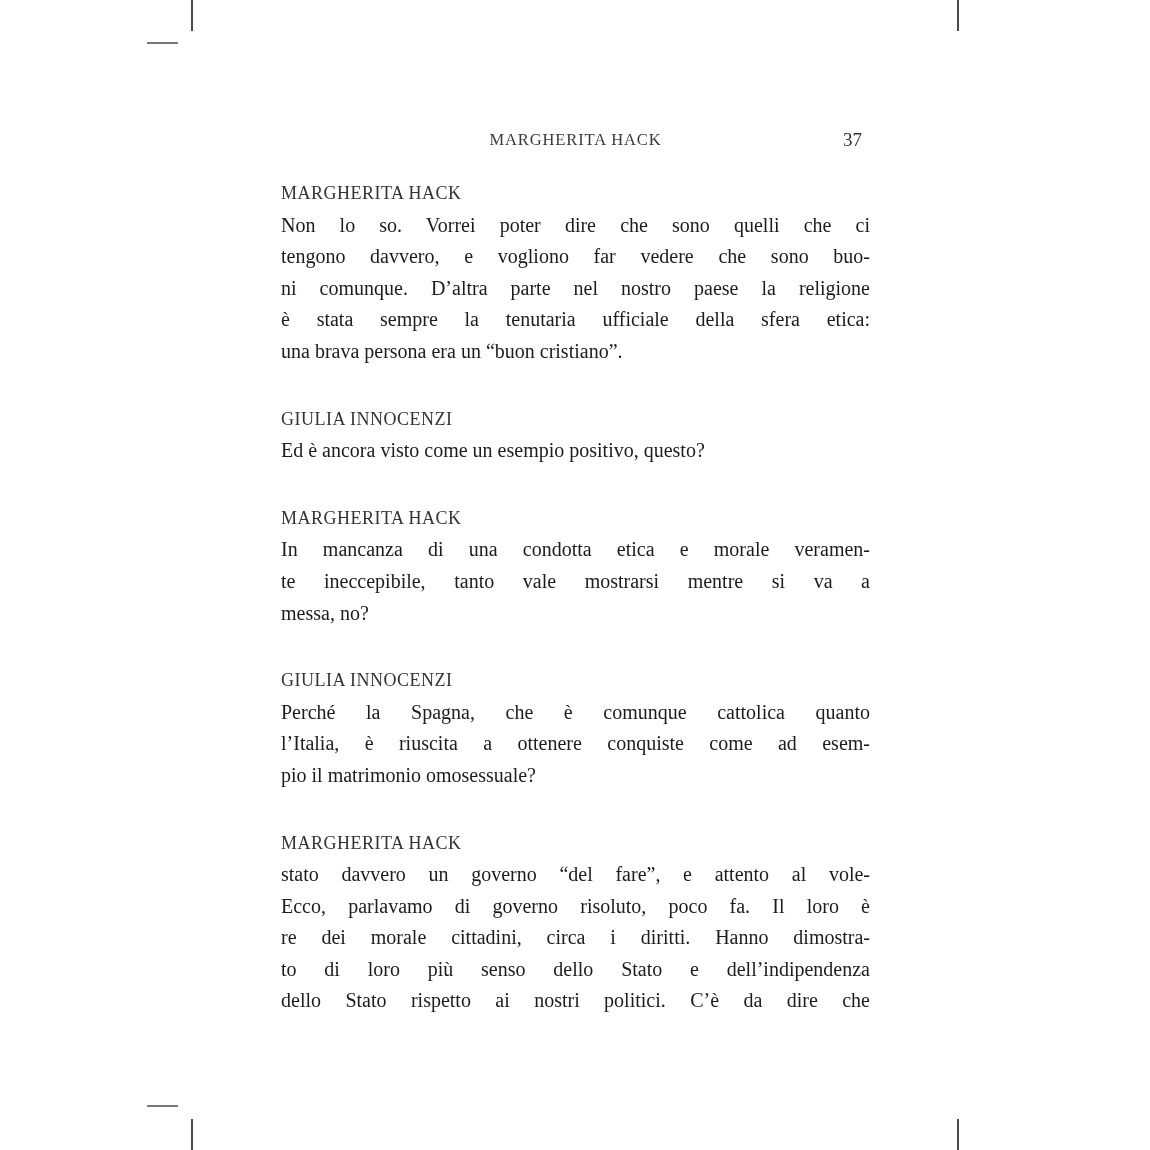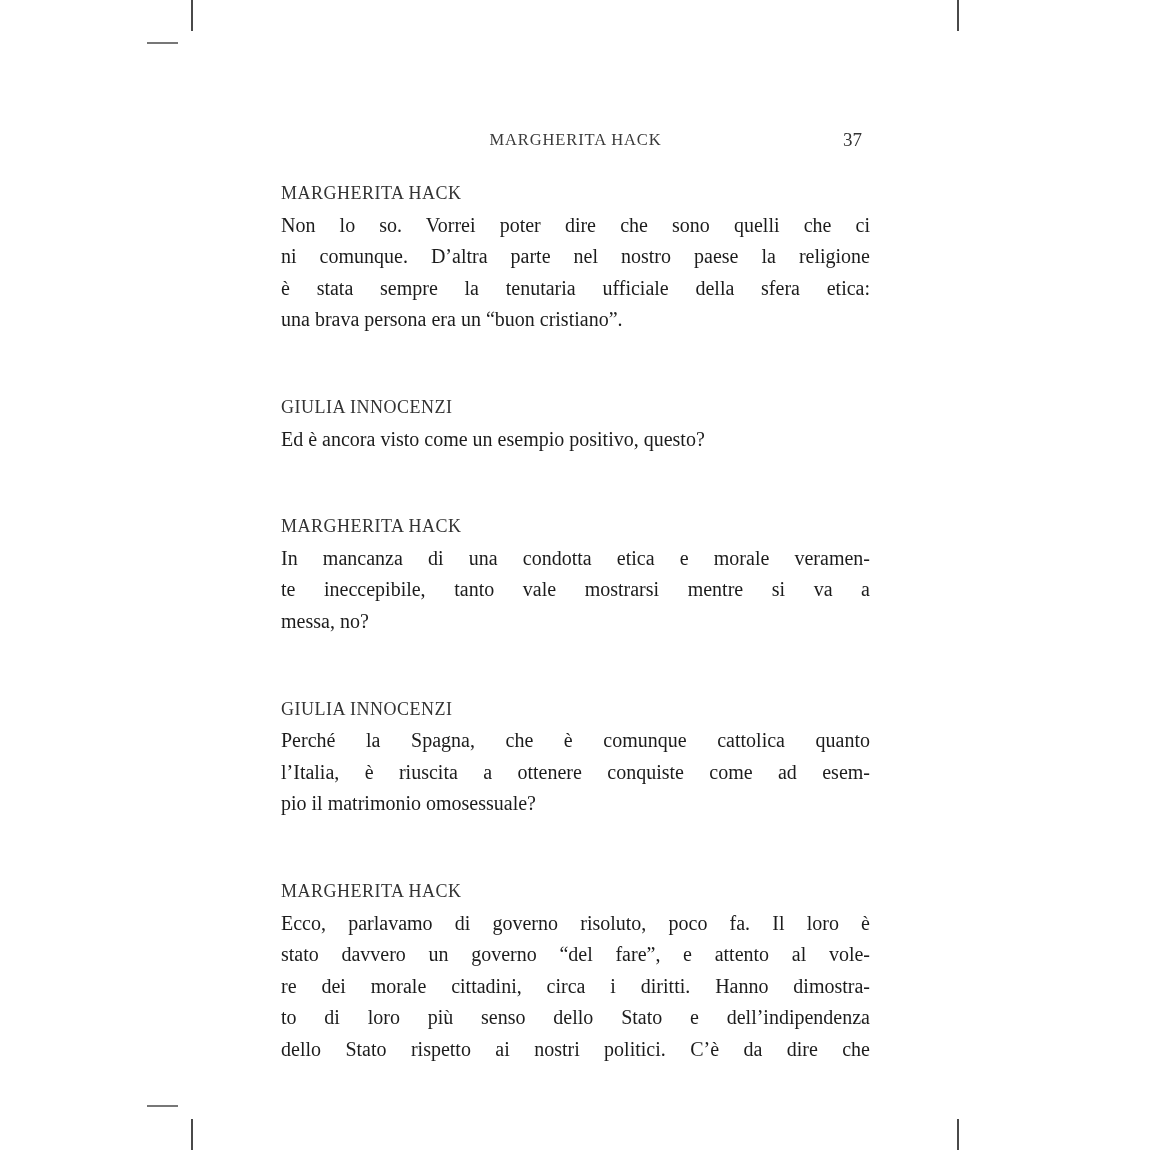--- a/index.html
+++ b/index.html
@@ -44,21 +44,21 @@
     font-size: 19px;
     color: #333;
     line-height: 24px;
   }
 
   
   .textblock {
     position: absolute;
     left: 281px; top: 178px; width: 589px;
   }
-  .section { margin-top: 56px; }
+  .section { margin-top: 36px; }
   .section:first-child { margin-top: 0; }
   .speaker {
     font-size: 18px;
     letter-spacing: 0.5px;
     color: #333;
     line-height: 31.6px;
     white-space: nowrap;
   }
   .line {
     font-size: 20px;
@@ -87,20 +87,21 @@
 
   <div class="pagehead">
     <div class="running-head">MARGHERITA HACK</div>
     <div class="page-number">37</div>
   </div>
 
   <div class="textblock" id="textblock">
       <div class="section">
         <div class="speaker">MARGHERITA HACK</div>
         <div class="line">Non lo so. Vorrei poter dire che sono quelli che ci</div>
+        <div class="line">tengono davvero, e vogliono far vedere che sono buo-</div>
         <div class="line">ni comunque. D’altra parte nel nostro paese la religione</div>
         <div class="line">è stata sempre la tenutaria ufficiale della sfera etica:</div>
         <div class="line loose">una brava persona era un “buon cristiano”.</div>
       </div>
       <div class="section">
         <div class="speaker">GIULIA INNOCENZI</div>
         <div class="line loose">Ed è ancora visto come un esempio positivo, questo?</div>
       </div>
       <div class="section">
         <div class="speaker">MARGHERITA HACK</div>
@@ -109,21 +110,21 @@
         <div class="line loose">messa, no?</div>
       </div>
       <div class="section">
         <div class="speaker">GIULIA INNOCENZI</div>
         <div class="line">Perché la Spagna, che è comunque cattolica quanto</div>
         <div class="line">l’Italia, è riuscita a ottenere conquiste come ad esem-</div>
         <div class="line loose">pio il matrimonio omosessuale?</div>
       </div>
       <div class="section">
         <div class="speaker">MARGHERITA HACK</div>
+        <div class="line">stato davvero un governo “del fare”, e attento al vole-</div>
         <div class="line">Ecco, parlavamo di governo risoluto, poco fa. Il loro è</div>
-        <div class="line">stato davvero un governo “del fare”, e attento al vole-</div>
         <div class="line">re dei morale cittadini, circa i diritti. Hanno dimostra-</div>
         <div class="line">to di loro più senso dello Stato e dell’indipendenza</div>
         <div class="line">dello Stato rispetto ai nostri politici. C’è da dire che</div>
       </div>
     </div>
 
 </div>
 
 </body></html>

